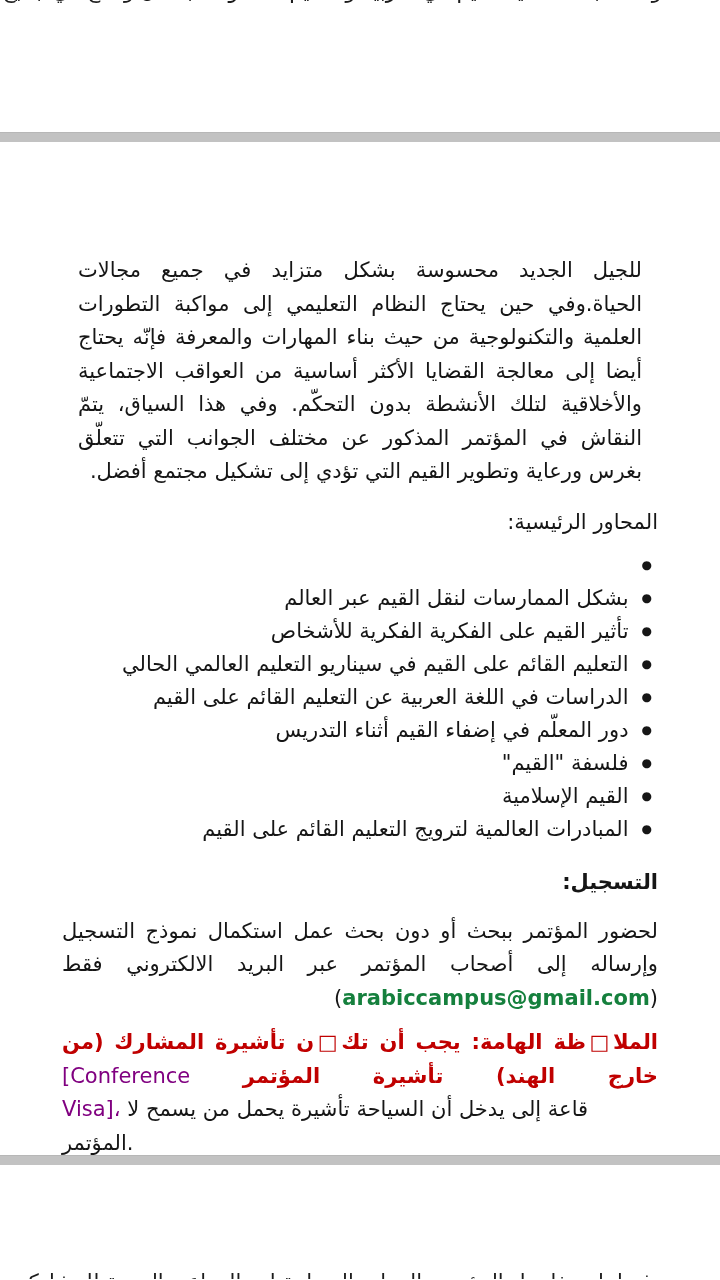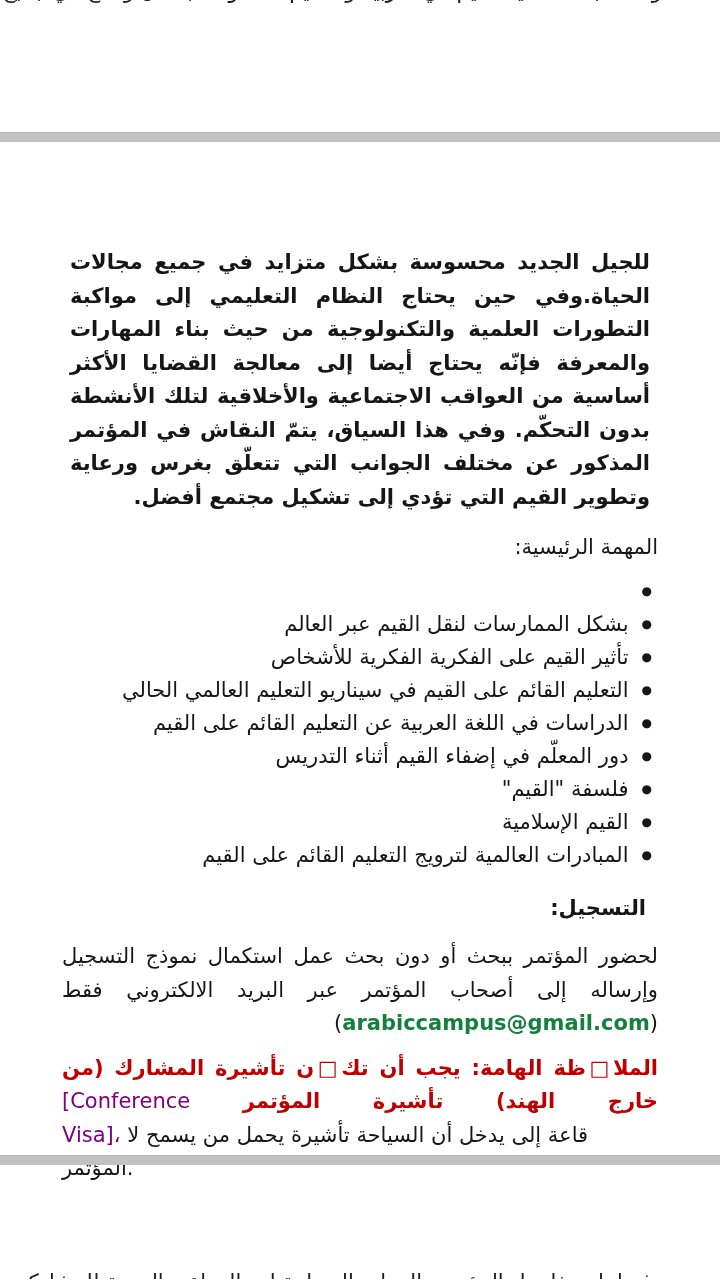--- a/index.html
+++ b/index.html
@@ -24,26 +24,26 @@
   .page-divider{position:absolute;left:0;right:0;height:9px;background:#c2c2c2;border-top:1px solid #b7b7b7;}
   .divider-top{top:132px;}
   .divider-bottom{top:1155px;}
 
   
   .page-content{
     position:absolute;top:238px;left:62px;right:62px;
     direction:rtl;text-align:justify;
     font-size:21px;line-height:33.5px;
   }
-  .para{margin:8px;font-weight:bold;}
+  .para{margin:16px;}
   .themes-heading{margin:17px 0 0;font-weight:normal;font-size:21px;}
   .themes-list{list-style:none;margin:10px 6px 0 0;padding:0;}
   .theme-item{display:flex;gap:13px;line-height:33px;align-items:center;}
   .bullet{font-size:12px;flex:0 0 auto;}
-  .reg-heading{margin:20px 12px 0;font-weight:bold;font-size:21px;}
+  .reg-heading{margin:20px 0 0;font-weight:bold;font-size:21px;}
   .reg-para{margin:15px 0 0;}
   .email-link{color:#15803d;font-weight:bold;text-decoration:none;}
   .note{margin:11px 0 0;}
   .note-line1{text-align:justify;text-align-last:justify;}
   .red{color:#c00000;font-weight:bold;}
   .purple{color:#800080;font-weight:normal;}
   .ltr{direction:ltr;unicode-bidi:embed;}
   .note-line2{direction:ltr;text-align:left;}
   .note-line2 .w{unicode-bidi:isolate;}
 </style>
@@ -53,21 +53,21 @@
 <div class="page-edge edge-top">
   <div class="edge-inner">وقد أصبحت أهمية القيم في التربية والتعليم محسوسة بشكل واضح في جميع المجالات المختلفة</div>
 </div>
 
 <div class="page-divider divider-top"></div>
 
 <div class="page-content">
 
   <p class="para">للجيل الجديد محسوسة بشكل متزايد في جميع مجالات الحياة.وفي حين يحتاج النظام التعليمي إلى مواكبة التطورات العلمية والتكنولوجية من حيث بناء المهارات والمعرفة فإنّه يحتاج أيضا إلى معالجة القضايا الأكثر أساسية من العواقب الاجتماعية والأخلاقية لتلك الأنشطة بدون التحكّم. وفي هذا السياق، يتمّ النقاش في المؤتمر المذكور عن مختلف الجوانب التي تتعلّق بغرس ورعاية وتطوير القيم التي تؤدي إلى تشكيل مجتمع أفضل.</p>
 
-  <p class="themes-heading">المهمة الرئيسية:</p>
+  <p class="themes-heading">المحاور الرئيسية:</p>
 
   <ul class="themes-list">
     <li class="theme-item">
         <span class="bullet">●</span>
       </li>
     <li class="theme-item">
         <span class="bullet">●</span>
         <span>بشكل الممارسات لنقل القيم عبر العالم</span>
       </li>
     <li class="theme-item">

